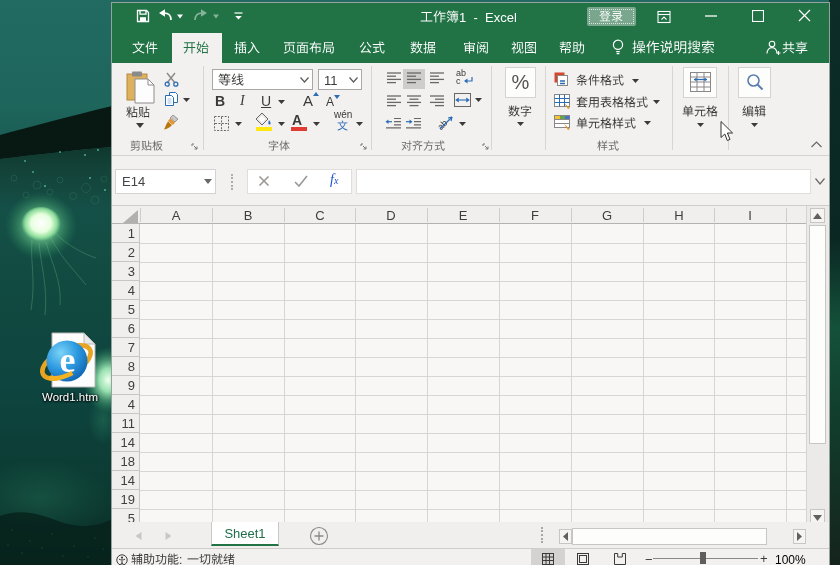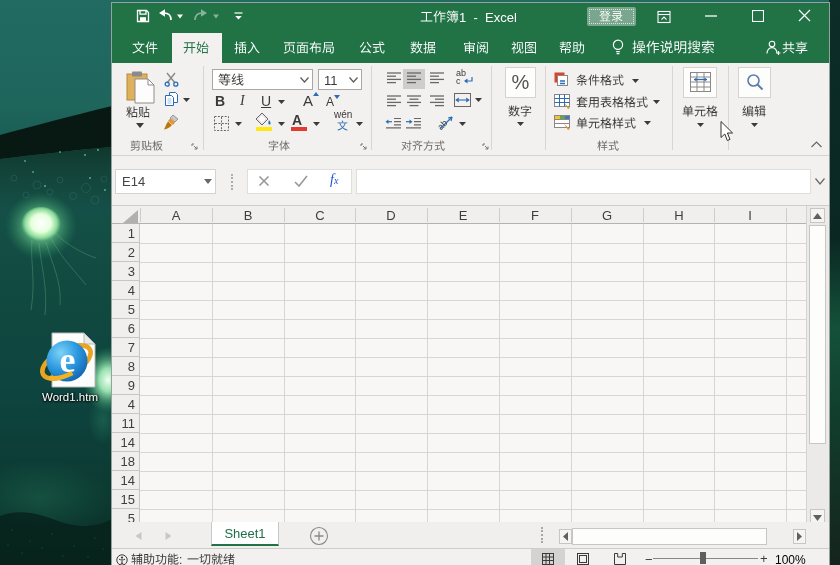--- a/index.html
+++ b/index.html
@@ -674,21 +674,21 @@
         <div style="position:absolute;right:5px;top:2px;font-size:13px;color:#3f3e3d">18</div>
         <div style="position:absolute;left:0;bottom:0;width:28px;height:1px;background:#c8c6c4"></div>
       </div>
 <div class="abs" style="left:28px;top:487px;width:666px;height:1px;background:#d8d6d4"></div>
 <div class="abs" style="left:0;top:468px;width:28px;height:19px;overflow:hidden">
         <div style="position:absolute;right:5px;top:2px;font-size:13px;color:#3f3e3d">14</div>
         <div style="position:absolute;left:0;bottom:0;width:28px;height:1px;background:#c8c6c4"></div>
       </div>
 <div class="abs" style="left:28px;top:506px;width:666px;height:1px;background:#d8d6d4"></div>
 <div class="abs" style="left:0;top:487px;width:28px;height:19px;overflow:hidden">
-        <div style="position:absolute;right:5px;top:2px;font-size:13px;color:#3f3e3d">15</div>
+        <div style="position:absolute;right:5px;top:2px;font-size:13px;color:#3f3e3d">19</div>
         <div style="position:absolute;left:0;bottom:0;width:28px;height:1px;background:#c8c6c4"></div>
       </div>
 <div class="abs" style="left:0;top:506px;width:28px;height:19px;overflow:hidden">
         <div style="position:absolute;right:5px;top:2px;font-size:13px;color:#3f3e3d">5</div>
         <div style="position:absolute;left:0;bottom:0;width:28px;height:1px;background:#c8c6c4"></div>
       </div>
 <div class="abs dit" style="left:694px;top:203px;width:23px;height:316px;background:#eceae8;border-left:1px solid #d5d3d1"></div>
 <div class="abs" style="left:698px;top:205px;width:15px;height:15px;background:#f5f4f2;border:1px solid #c8c6c4"></div>
 <svg class="abs" style="left:701px;top:210px" width="9" height="6" viewBox="0 0 9 6">
         <path d="M4.5,0 L9,6 L0,6 Z" fill="#606060"></path>

